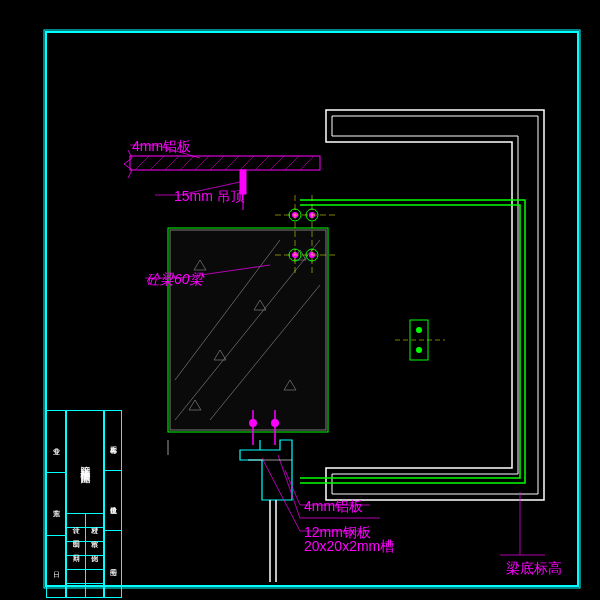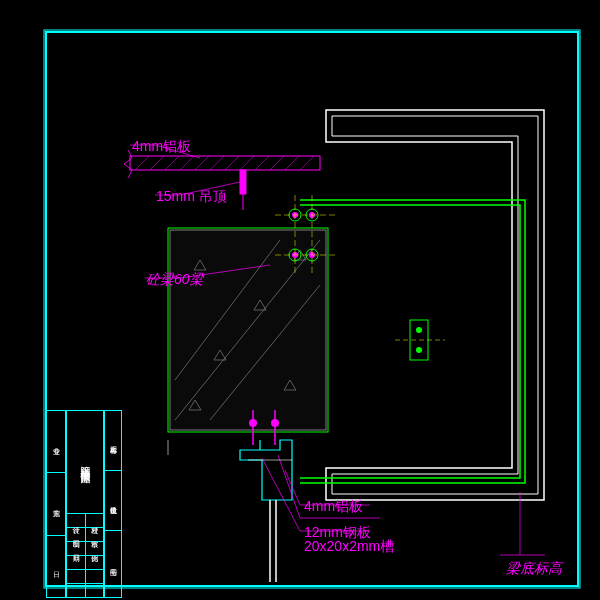--- a/index.html
+++ b/index.html
@@ -214,26 +214,26 @@
     <line x1="520" y1="492" x2="520" y2="555"></line>
   </g>
 
   <g stroke="#ffffff" stroke-width="0.6">
     <line x1="168" y1="440" x2="168" y2="455"></line>
     <line x1="248" y1="460" x2="292" y2="460"></line>
   </g>
 </svg>
 
 <div class="label" style="left:132px; top:138px;">4mm铝板</div>
-<div class="label" style="left:156px; top:188px;">15mm 吊顶</div>
+<div class="label" style="left:174px; top:188px;">15mm 吊顶</div>
 <div class="label" style="left:146px; top:271px;font-style:italic;">砼梁60梁</div>
 <div class="label" style="left:304px; top:498px;">4mm铝板</div>
 <div class="label" style="left:304px; top:538px;">20x20x2mm槽</div>
 <div class="label" style="left:304px; top:524px;">12mm钢板</div>
-<div class="label" style="left:506px; top:560px;font-style:italic;">梁底标高</div>
+<div class="label" style="left:506px; top:560px;">梁底标高</div>
 
 <div class="tb-left">
   <div>专业</div>
   <div>东莞</div>
   <div>日</div>
 </div>
 
 <div class="tb">
   <div class="tb-title">遮阳板连接节点详图</div>
   <div class="tb-row">

